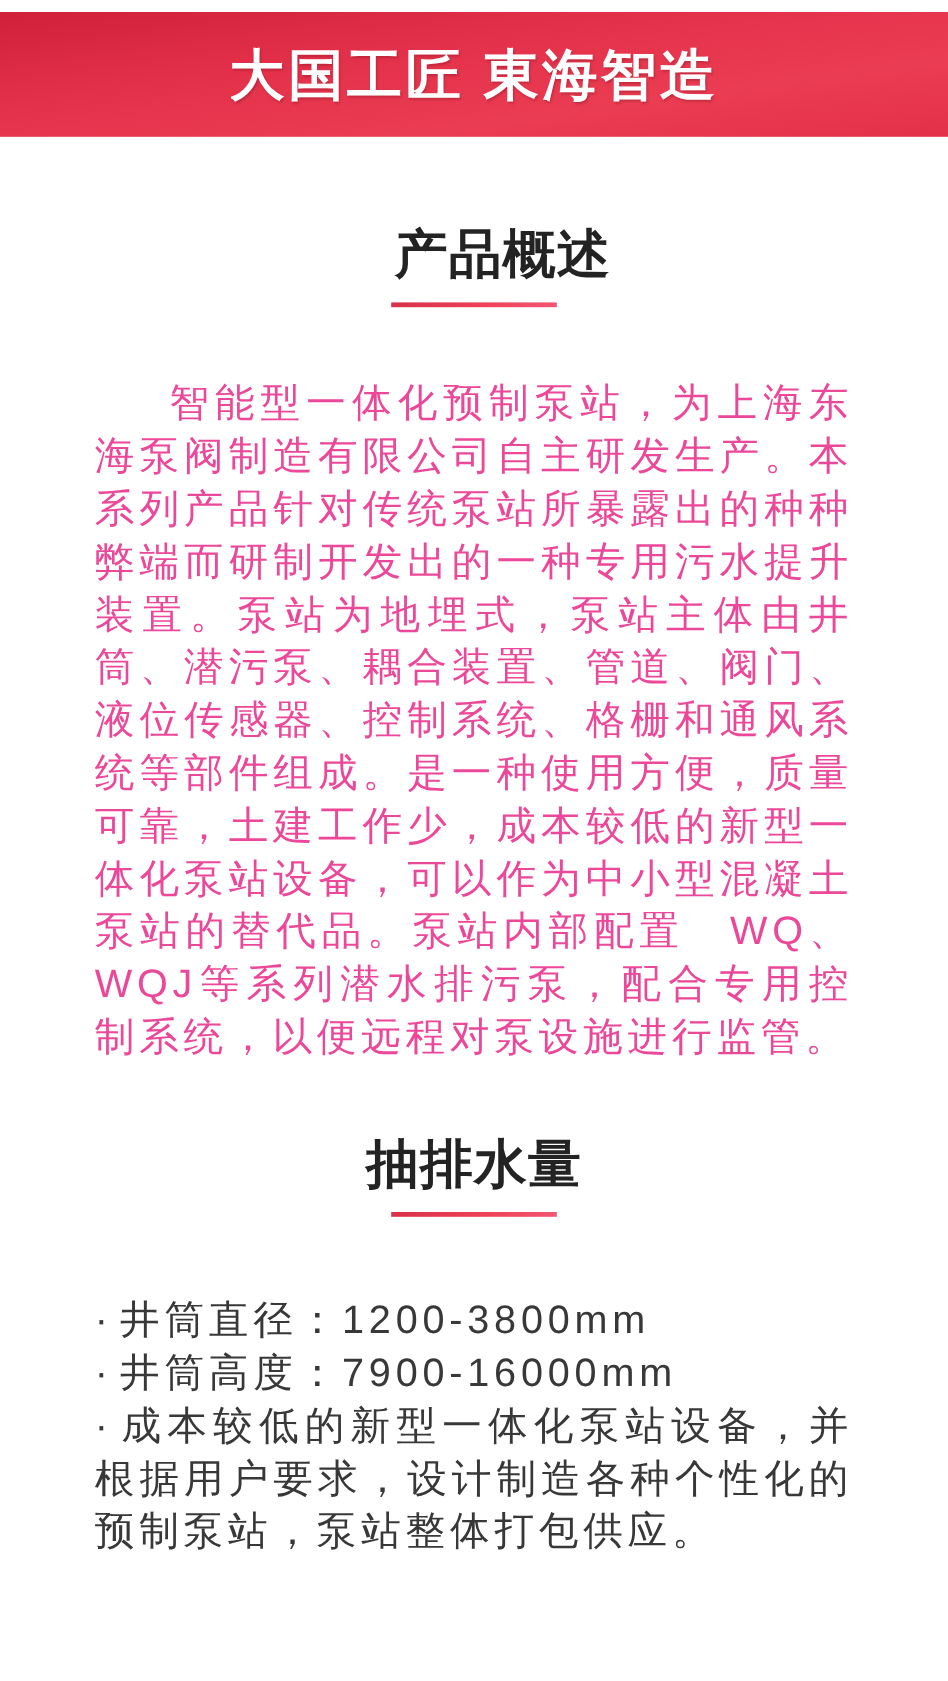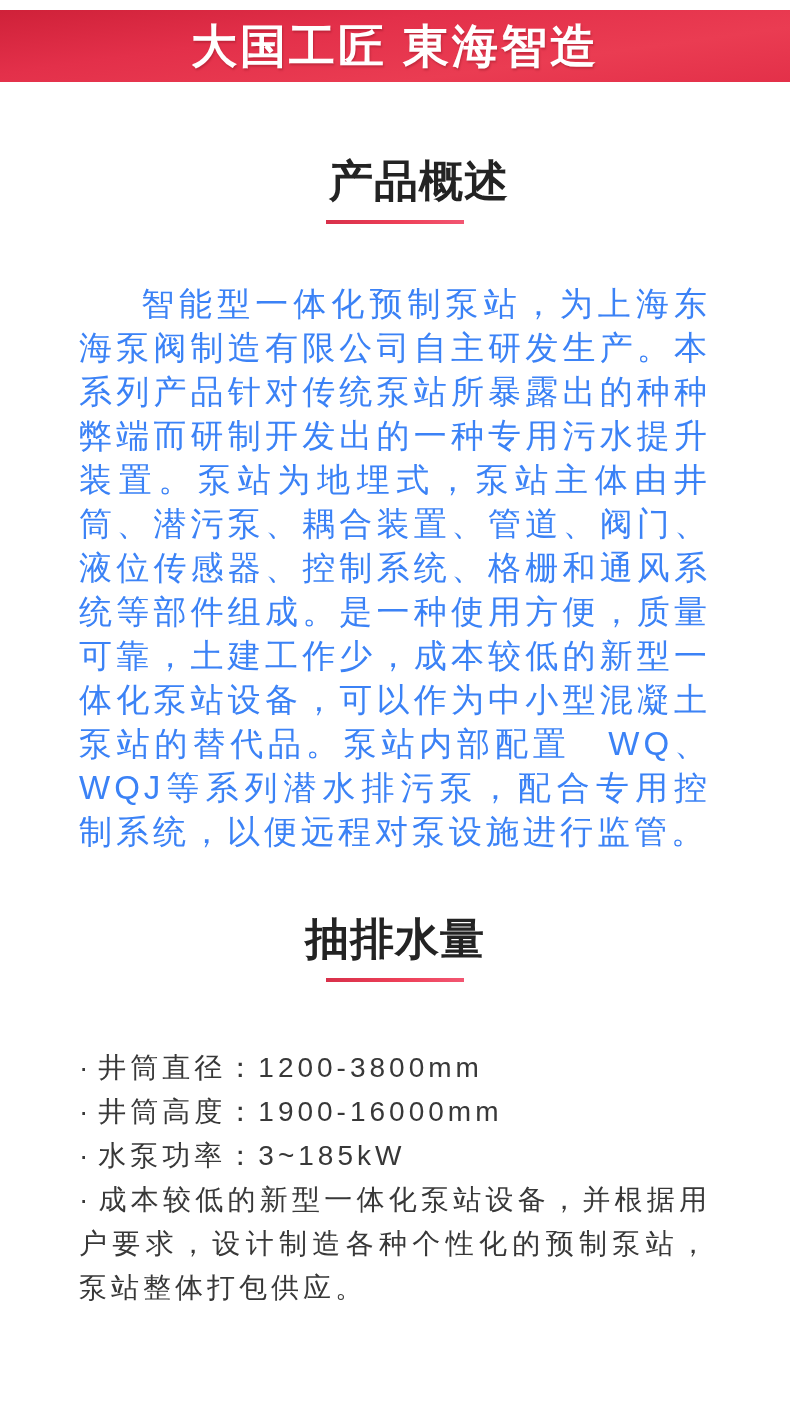--- a/index.html
+++ b/index.html
@@ -13,21 +13,21 @@
     height: 1401px;
     overflow: hidden;
     font-family: "Liberation Sans", "DejaVu Sans", sans-serif;
     color: #333333;
   }
 
   
   .banner {
     margin-top: 10px;
     width: 790px;
-    height: 72px;
+    height: 104px;
     background: linear-gradient(172deg, #cf2139 0%, #e3304a 35%, #ea3c52 70%, #e33049 100%);
     display: flex;
     align-items: center;
     justify-content: center;
   }
   .banner-title {
     color: #ffffff;
     font-size: 46px;
     font-weight: 800;
     letter-spacing: 3px;
@@ -56,32 +56,32 @@
   }
 
   
   .paragraph {
     width: 632px;
     margin: 58px auto 0 auto;
     font-size: 33px;
     line-height: 44px;
     letter-spacing: 4px;
     font-weight: 400;
-    color: #3b82f6;
+    color: #ec4899;
     text-align: justify;
     text-indent: 62px;
   }
 
   
   .spec-list {
     width: 632px;
     margin: 64px auto 0 auto;
   }
   .spec-item {
-    font-size: 28px;
+    font-size: 33px;
     line-height: 44px;
     letter-spacing: 4px;
     font-weight: 400;
     color: #383838;
     text-align: justify;
   }
   .spec-item .bullet {
     display: inline-block;
     padding-right: 10px;
     letter-spacing: 0;
@@ -102,22 +102,19 @@
 
 <section class="working">
   <h2 class="section-title">抽排水量</h2>
   <div class="title-underline"></div>
 
   <div class="spec-list">
     <p class="spec-item">
       <span class="bullet">·</span><span>井筒直径：1200-3800mm</span>
     </p>
     <p class="spec-item">
-      <span class="bullet">·</span><span>井筒高度：1900-16000mm</span>
-    </p>
-    <p class="spec-item">
-      <span class="bullet">·</span><span>水泵功率：3~185kW</span>
+      <span class="bullet">·</span><span>井筒高度：7900-16000mm</span>
     </p>
     <p class="spec-item">
       <span class="bullet">·</span><span>成本较低的新型一体化泵站设备，并根据用户要求，设计制造各种个性化的预制泵站，泵站整体打包供应。</span>
     </p>
   </div>
 </section>
 
 </body></html>

